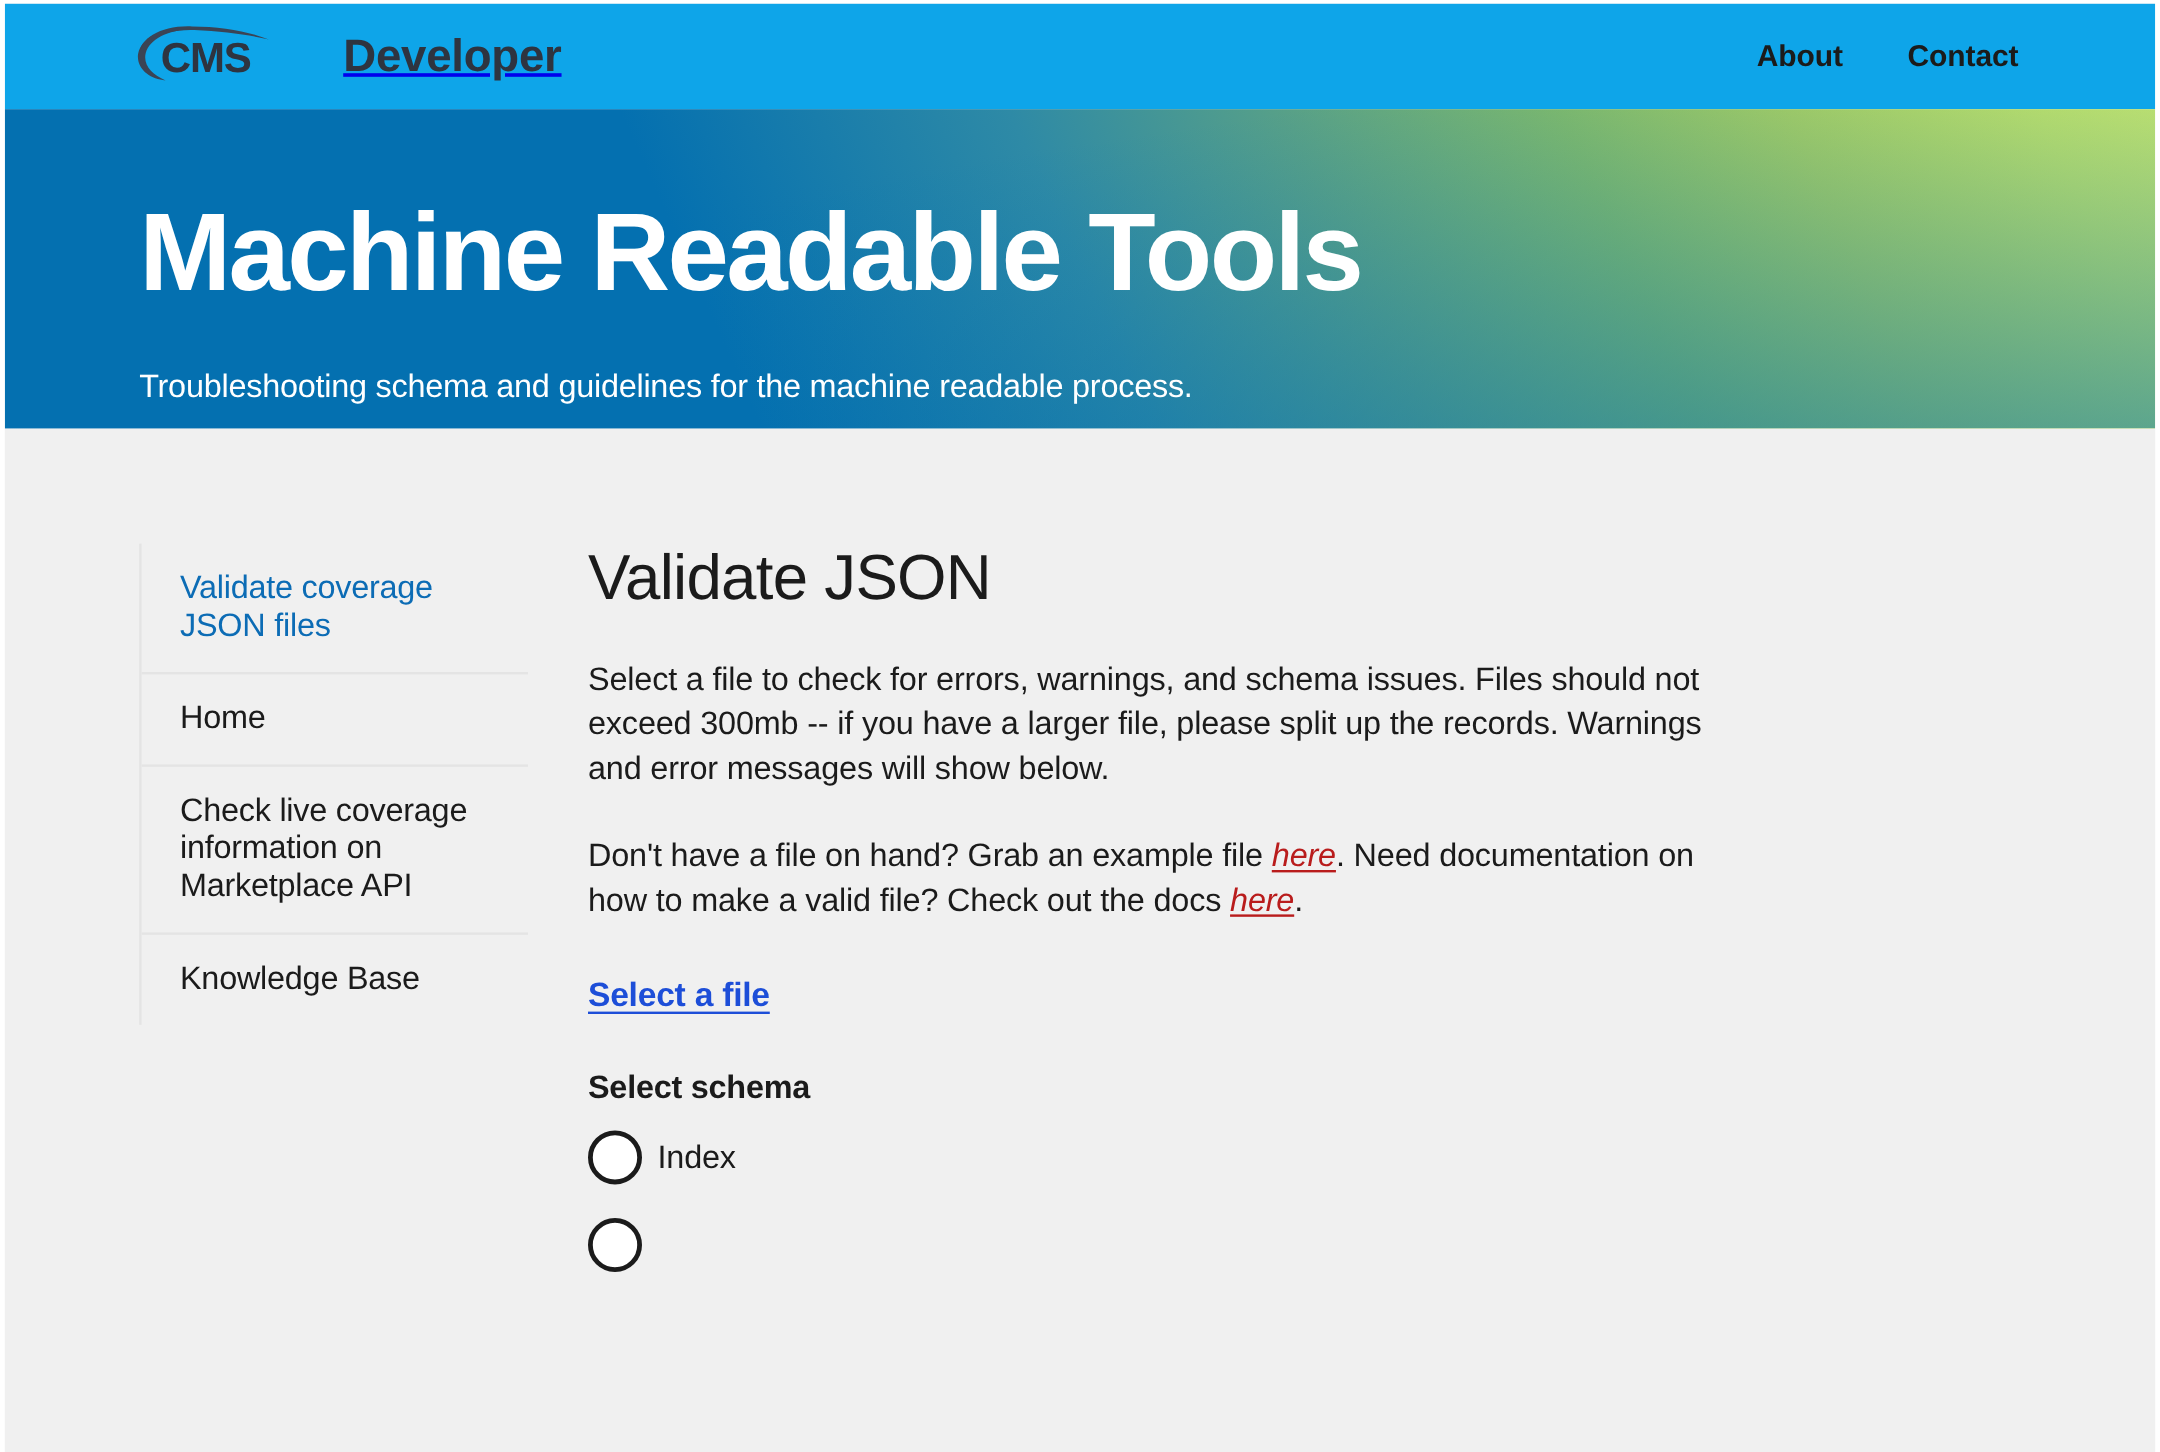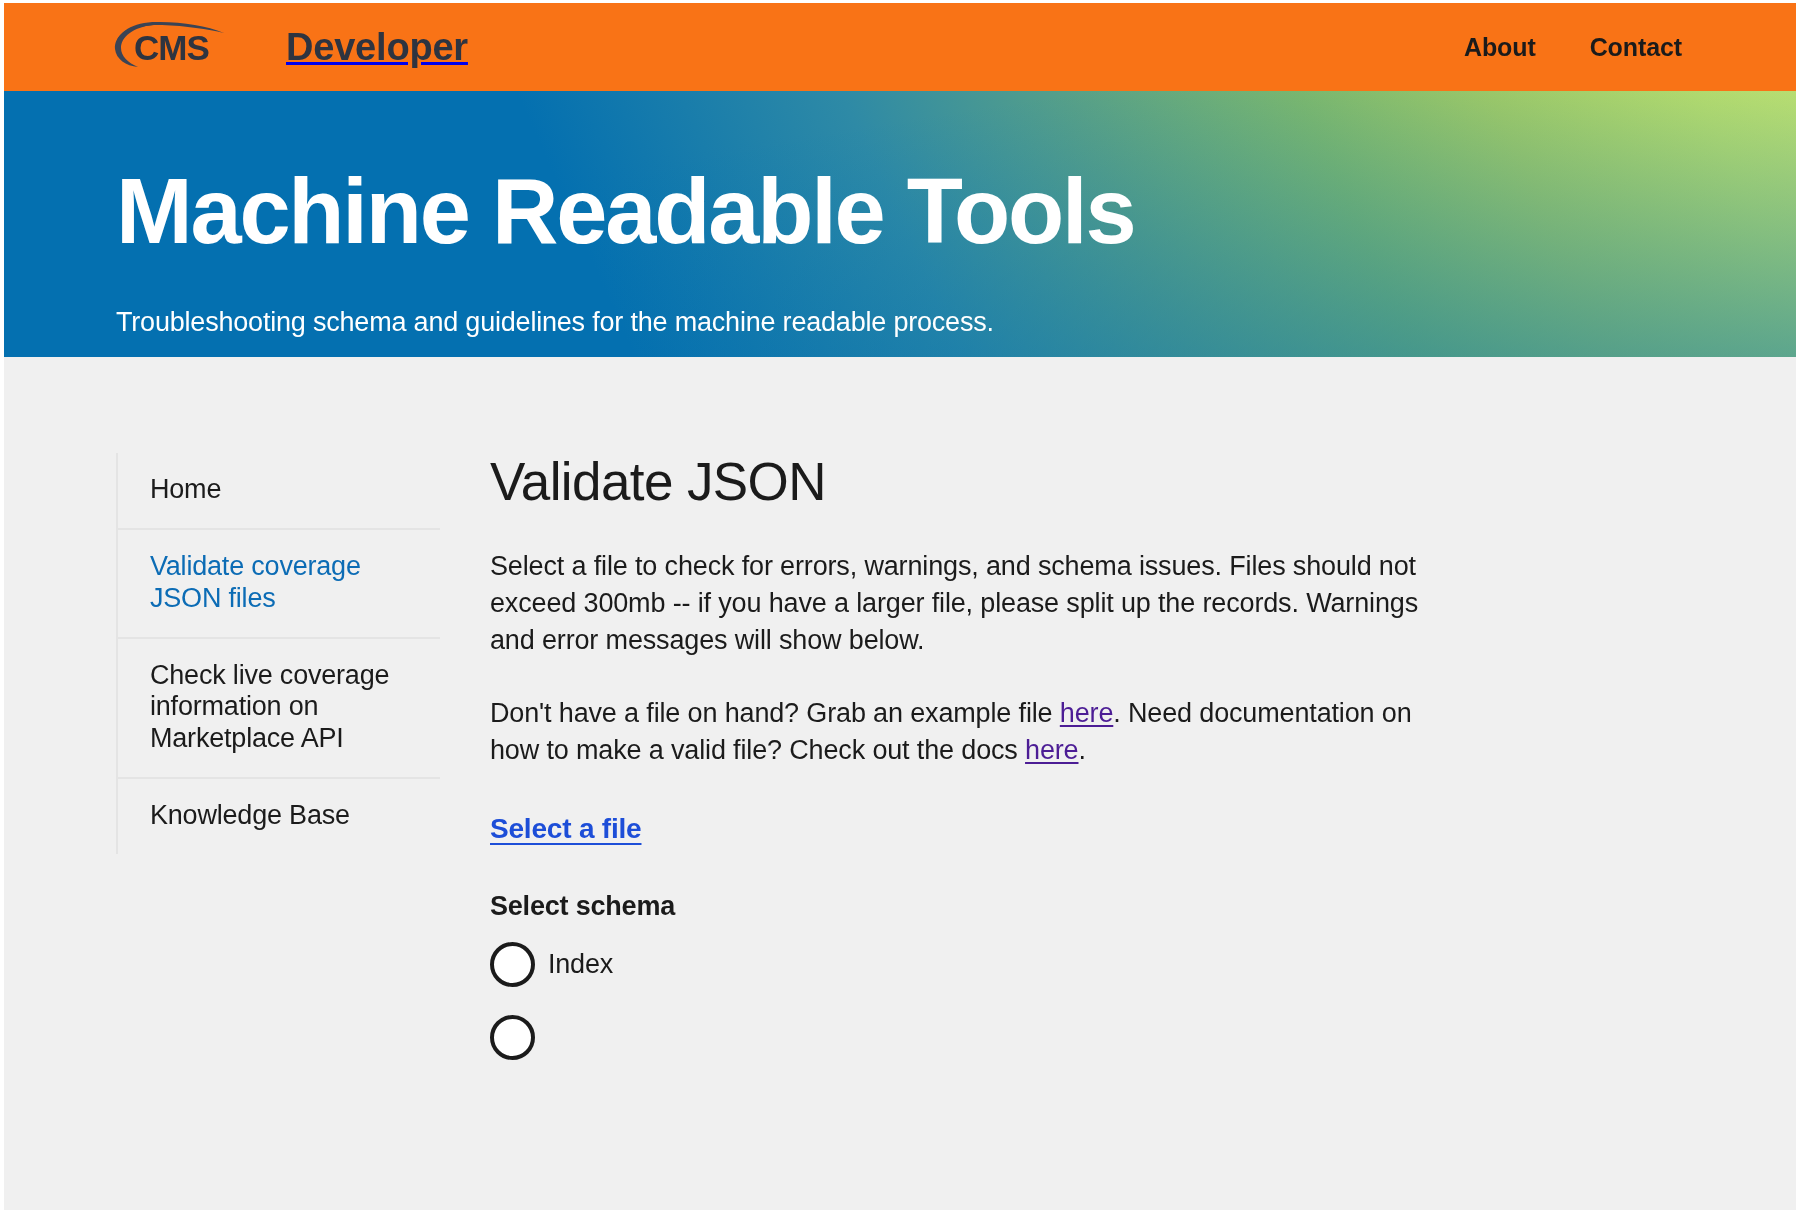--- a/index.html
+++ b/index.html
@@ -23,21 +23,21 @@
     box-sizing: border-box;
     border-left: 4px solid #ffffff;
     border-right: 4px solid #ffffff;
     border-top: 3px solid #ffffff;
   }
 
   
   .topbar {
     position: relative;
     height: 88px;
-    background: #f97316;
+    background: #0ea5e9;
     display: flex;
     align-items: center;
     box-sizing: border-box;
     padding: 0 38px 0 108px;
   }
   .brand {
     display: flex;
     align-items: center;
     gap: 16px;
   }
@@ -164,23 +164,24 @@
   }
   .main p {
     margin: 37px 0 0 0;
     font-size: 27px;
     line-height: 1.36;
     color: #1b1b1b;
     letter-spacing: -0.15px;
     max-width: 940px;
   }
   .main p a.inline-link {
-    color: #4c1d95;
+    color: #b91c1c;
     text-decoration: underline;
     text-underline-offset: 3px;
+    font-style: italic;
   }
   .select-file-link {
     display: inline-block;
     margin-top: 44px;
     font-size: 28px;
     font-weight: bold;
     color: #1d4ed8;
     text-decoration: underline;
     text-underline-offset: 5px;
     text-decoration-thickness: 2px;
@@ -241,25 +242,25 @@
     <div class="hero-inner">
       <h1 class="hero-title">Machine Readable Tools</h1>
       <p class="hero-sub">Troubleshooting schema and guidelines for the machine readable process.</p>
     </div>
   </div>
 
   <div class="body-region">
 
     <aside class="sidebar">
       <nav class="side-nav">
+        <div class="side-item active">
+          <a href="#">Validate coverage JSON files</a>
+        </div>
         <div class="side-item">
           <a href="#">Home</a>
-        </div>
-        <div class="side-item active">
-          <a href="#">Validate coverage JSON files</a>
         </div>
         <div class="side-item">
           <a href="#">Check live coverage information on Marketplace API</a>
         </div>
         <div class="side-item">
           <a href="#">Knowledge Base</a>
         </div>
       </nav>
     </aside>
 

